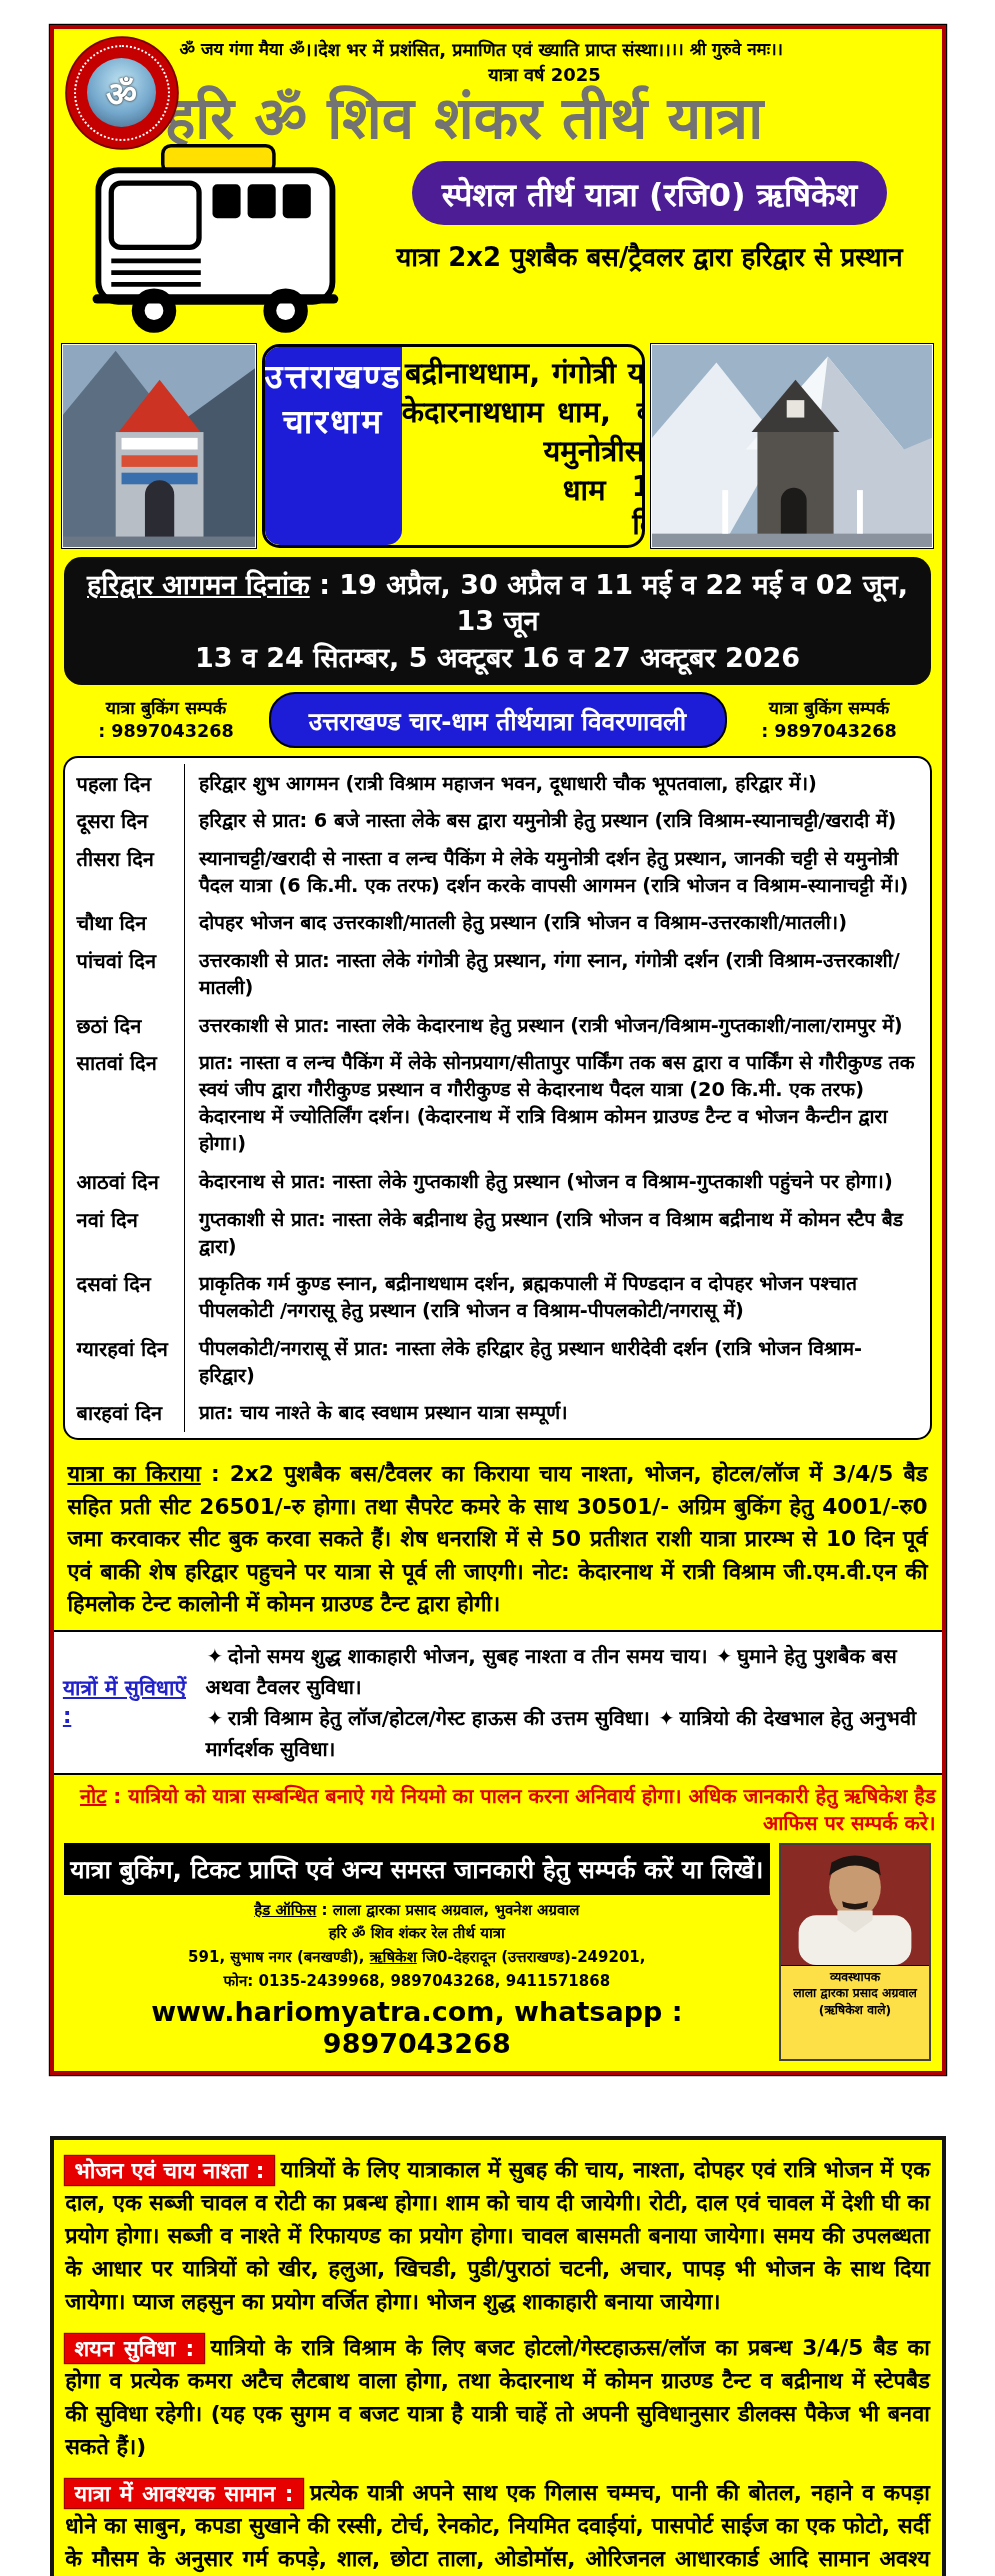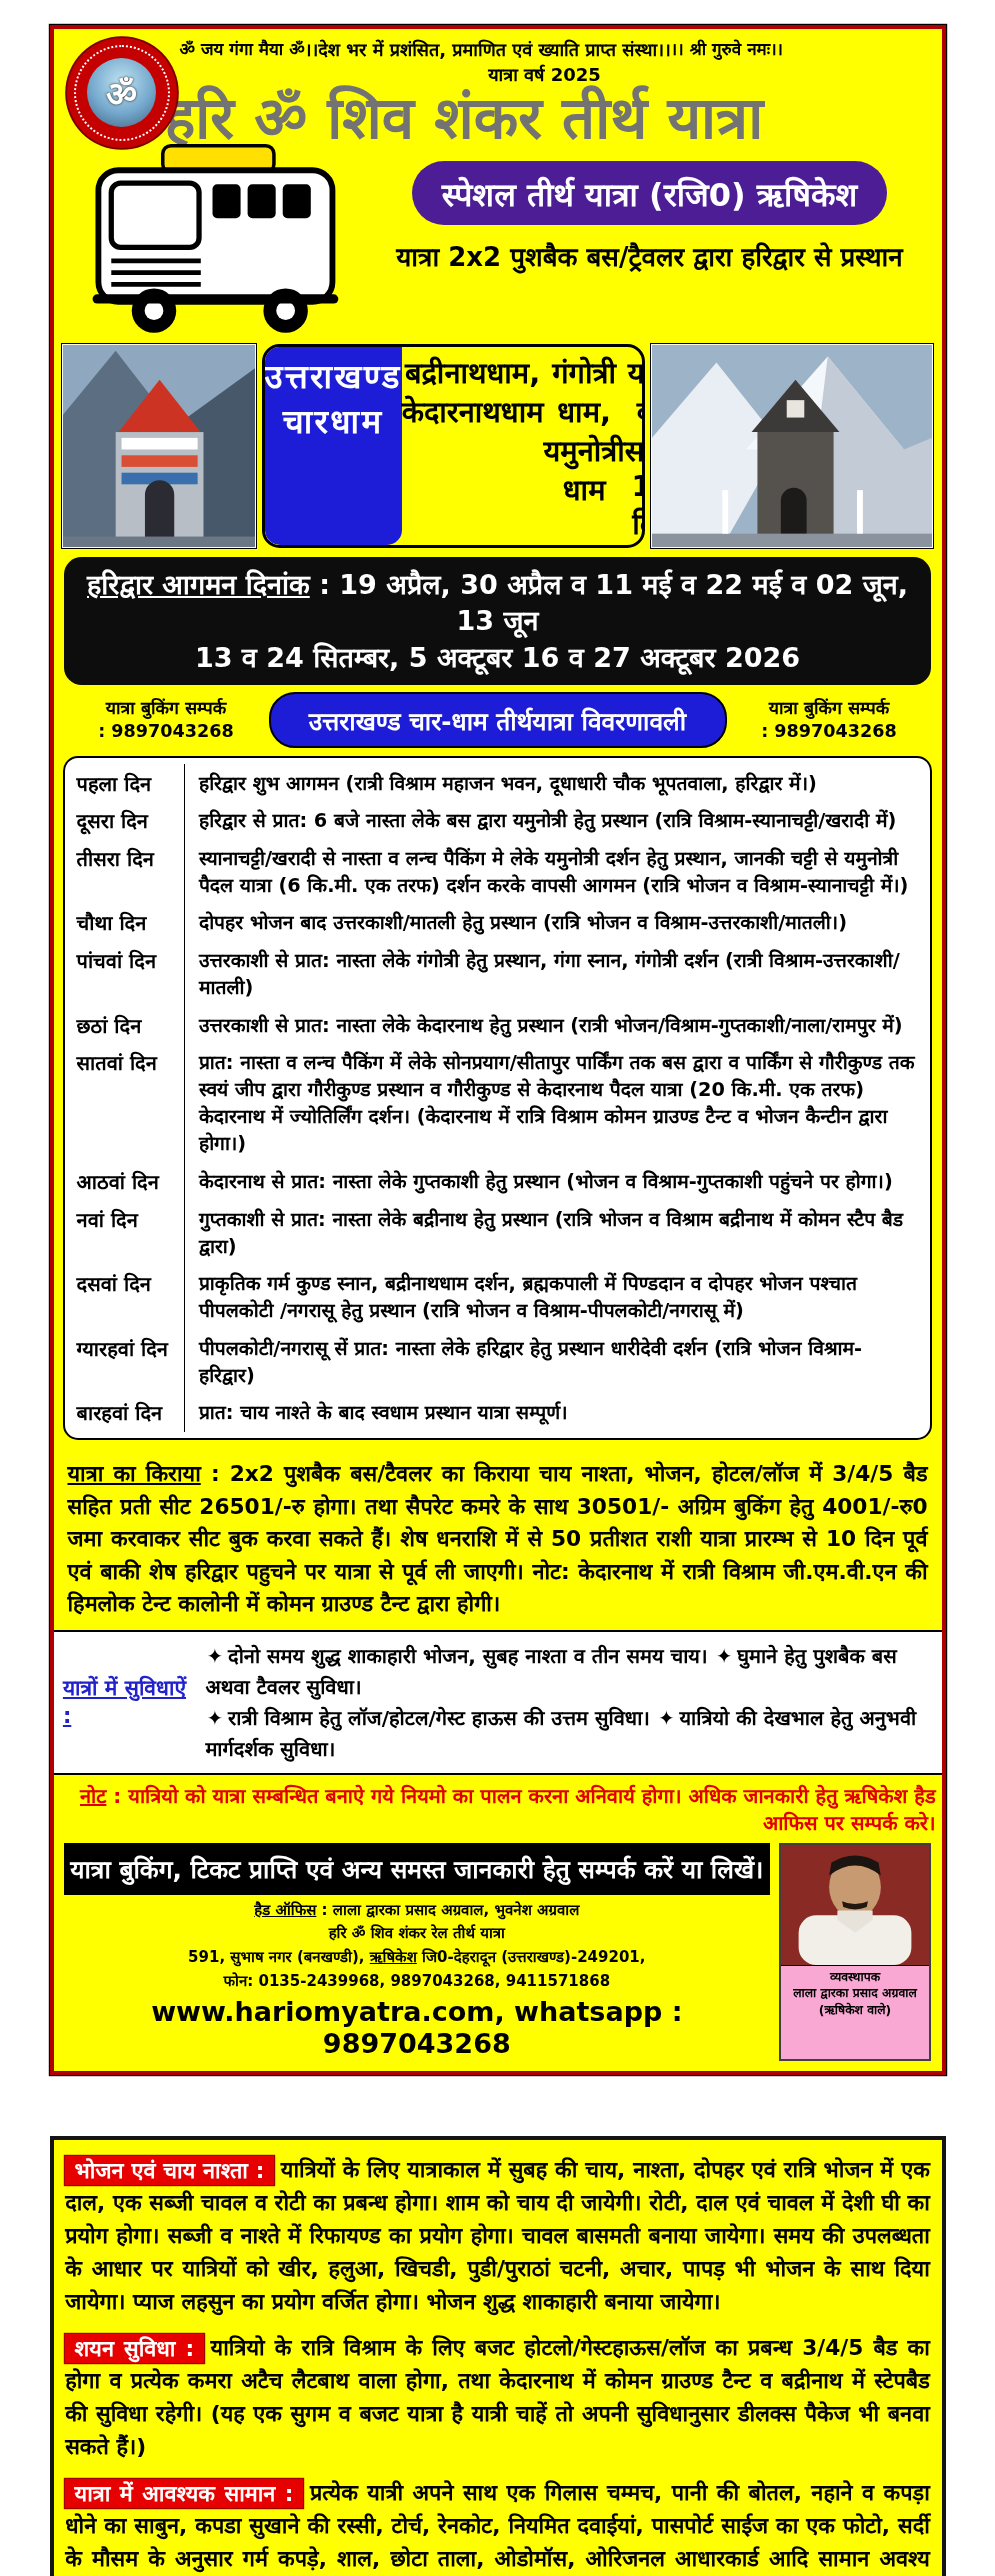--- a/index.html
+++ b/index.html
@@ -46,21 +46,21 @@
   .faclines{flex:1;font-weight:bold;font-size:20px;line-height:1.55;}
   .star{display:inline-block;margin:0 4.7px 0 1.2px;}
   .noteband{color:#e00000;font-weight:bold;font-size:20px;text-align:right;padding:7px 5.9px 5.9px;}
   .noteband .u{text-decoration:underline;}
   .contact{display:flex;gap:9.4px;padding:1.2px 10.5px 10.5px;}
   .contact-left{flex:1;}
   .banner{background:#000;color:#fff;text-align:center;font-weight:bold;font-size:24.6px;padding:9.4px 3.5px;}
   .cline{text-align:center;font-weight:bold;font-size:15px;margin-top:5.9px;line-height:1.2;}
   .cline .u{text-decoration:underline;}
   .cline.web{font-size:27px;}
-  .photo-col{width:148px;flex:none;background:#f9a8d4;border:2.3px solid #404040;display:flex;flex-direction:column;}
+  .photo-col{width:148px;flex:none;background:#fde047;border:2.3px solid #404040;display:flex;flex-direction:column;}
   .portrait{height:120px;}
   .portrait svg{display:block;width:100%;height:100%;}
   .pcaption{border-top:1.8px solid #000;text-align:center;font-weight:bold;font-size:12.3px;line-height:1.35;padding:2.9px 1.2px;}
 
   
   .block2{background:#ffff00;border:4.7px solid #141414;margin-top:61px;padding:9.4px 11.7px 8.2px;}
   .para{font-weight:bold;font-size:21.7px;line-height:1.52;text-align:justify;margin:4.7px 0 13px;}
   .redlabel{background:#e60000;color:#fff;padding:1.8px 9.4px 2.9px;margin-right:7px;box-shadow:0 0 0 1.2px #a00000;}
 </style>
 </head>

